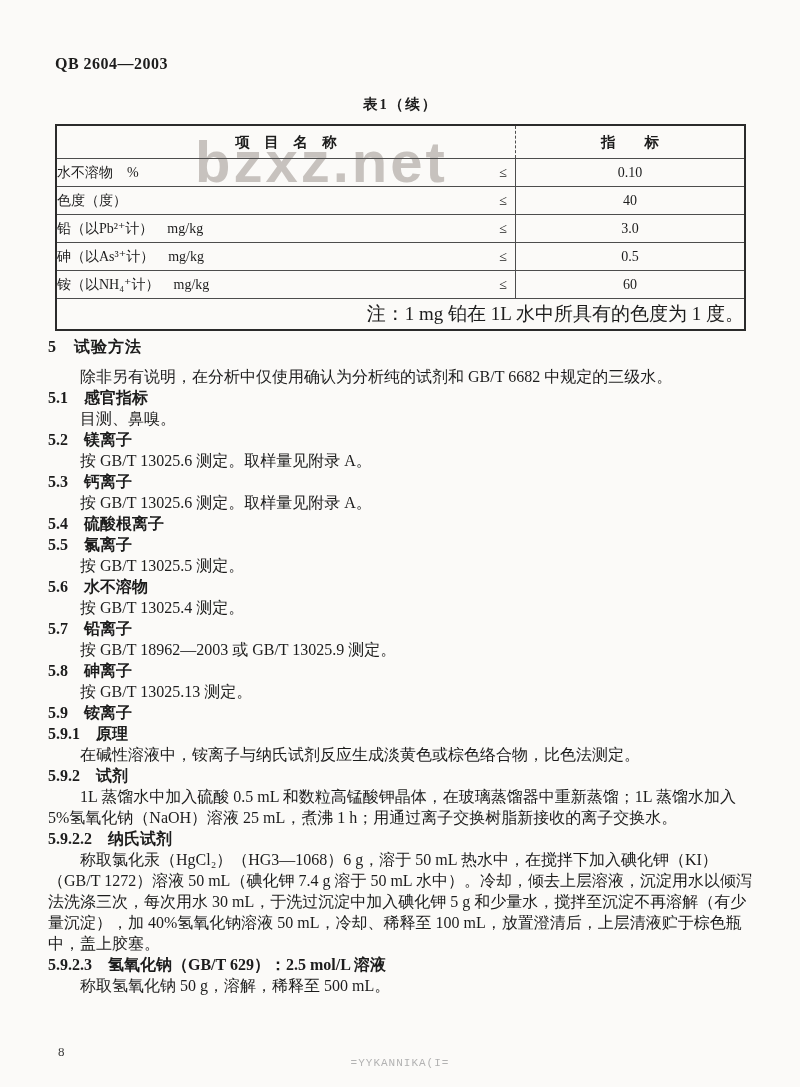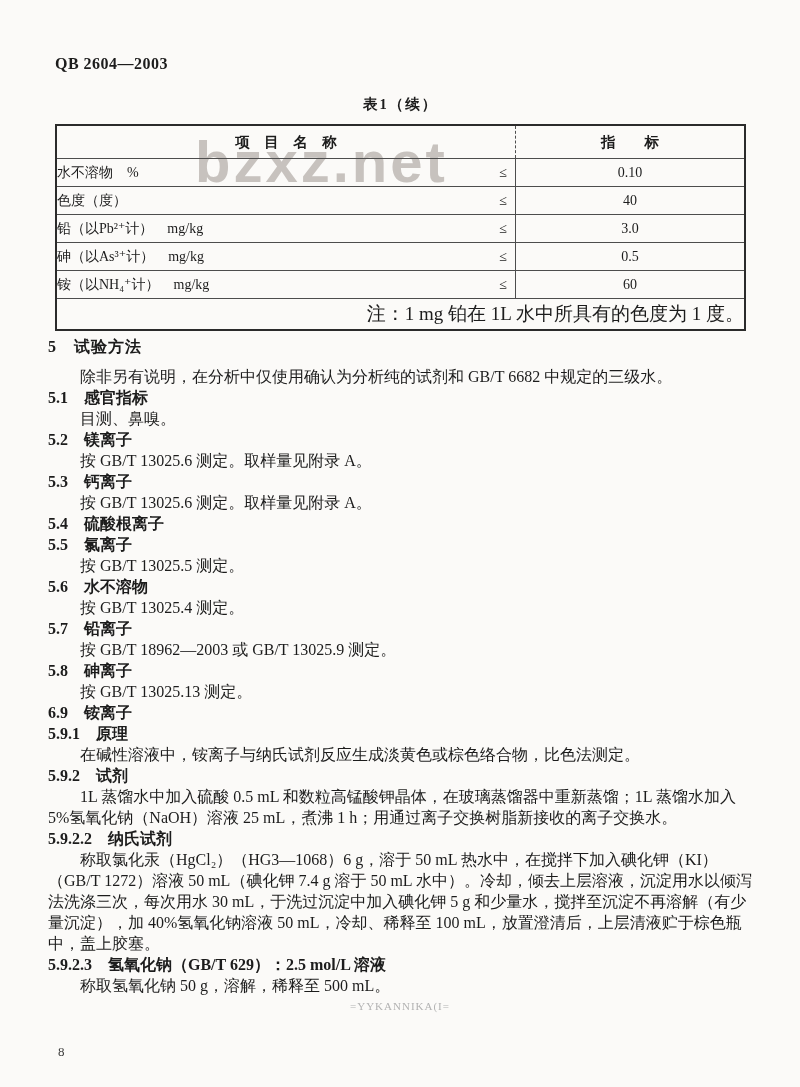--- a/index.html
+++ b/index.html
@@ -44,23 +44,23 @@
   }
   .content div{margin:0;}
   .content .h{font-weight:bold;}
   .content .h1{font-weight:bold;margin-bottom:9px;letter-spacing:1px;}
   .content .p{text-indent:2em;}
   .page-num{
     position:absolute;left:58px;top:1044px;z-index:2;
     font-size:13px;color:#3a3a3a;
   }
   .wm-footer{
-    position:absolute;left:0;top:1000px;width:100%;z-index:2;
+    position:absolute;left:0;top:1057px;width:100%;z-index:2;
     text-align:center;font-size:11px;color:#b2b2b2;letter-spacing:1px;
-    font-family:Liberation Serif, serif;
+    font-family:Liberation Mono, monospace;
   }
 </style>
 </head>
 <body>
 
 <div class="page">
 
   <div class="doc-number">QB 2604—2003</div>
 
   <div class="wm-big">bzxz.net</div>
@@ -117,21 +117,21 @@
     <div class="p">按 GB/T 13025.6 测定。取样量见附录 A。</div>
     <div class="h">5.4　硫酸根离子</div>
     <div class="h">5.5　氯离子</div>
     <div class="p">按 GB/T 13025.5 测定。</div>
     <div class="h">5.6　水不溶物</div>
     <div class="p">按 GB/T 13025.4 测定。</div>
     <div class="h">5.7　铅离子</div>
     <div class="p">按 GB/T 18962—2003 或 GB/T 13025.9 测定。</div>
     <div class="h">5.8　砷离子</div>
     <div class="p">按 GB/T 13025.13 测定。</div>
-    <div class="h">6.9　铵离子</div>
+    <div class="h">5.9　铵离子</div>
     <div class="h">5.9.1　原理</div>
     <div class="p">在碱性溶液中，铵离子与纳氏试剂反应生成淡黄色或棕色络合物，比色法测定。</div>
     <div class="h">5.9.2　试剂</div>
     <div class="p">1L 蒸馏水中加入硫酸 0.5 mL 和数粒高锰酸钾晶体，在玻璃蒸馏器中重新蒸馏；1L 蒸馏水加入 5%氢氧化钠（NaOH）溶液 25 mL，煮沸 1 h；用通过离子交换树脂新接收的离子交换水。</div>
     <div class="h">5.9.2.2　纳氏试剂</div>
     <div class="p">称取氯化汞（HgCl₂）（HG3—1068）6 g，溶于 50 mL 热水中，在搅拌下加入碘化钾（KI）（GB/T 1272）溶液 50 mL（碘化钾 7.4 g 溶于 50 mL 水中）。冷却，倾去上层溶液，沉淀用水以倾泻法洗涤三次，每次用水 30 mL，于洗过沉淀中加入碘化钾 5 g 和少量水，搅拌至沉淀不再溶解（有少量沉淀），加 40%氢氧化钠溶液 50 mL，冷却、稀释至 100 mL，放置澄清后，上层清液贮于棕色瓶中，盖上胶塞。</div>
     <div class="h">5.9.2.3　氢氧化钠（GB/T 629）：2.5 mol/L 溶液</div>
     <div class="p">称取氢氧化钠 50 g，溶解，稀释至 500 mL。</div>
   </div>
 

